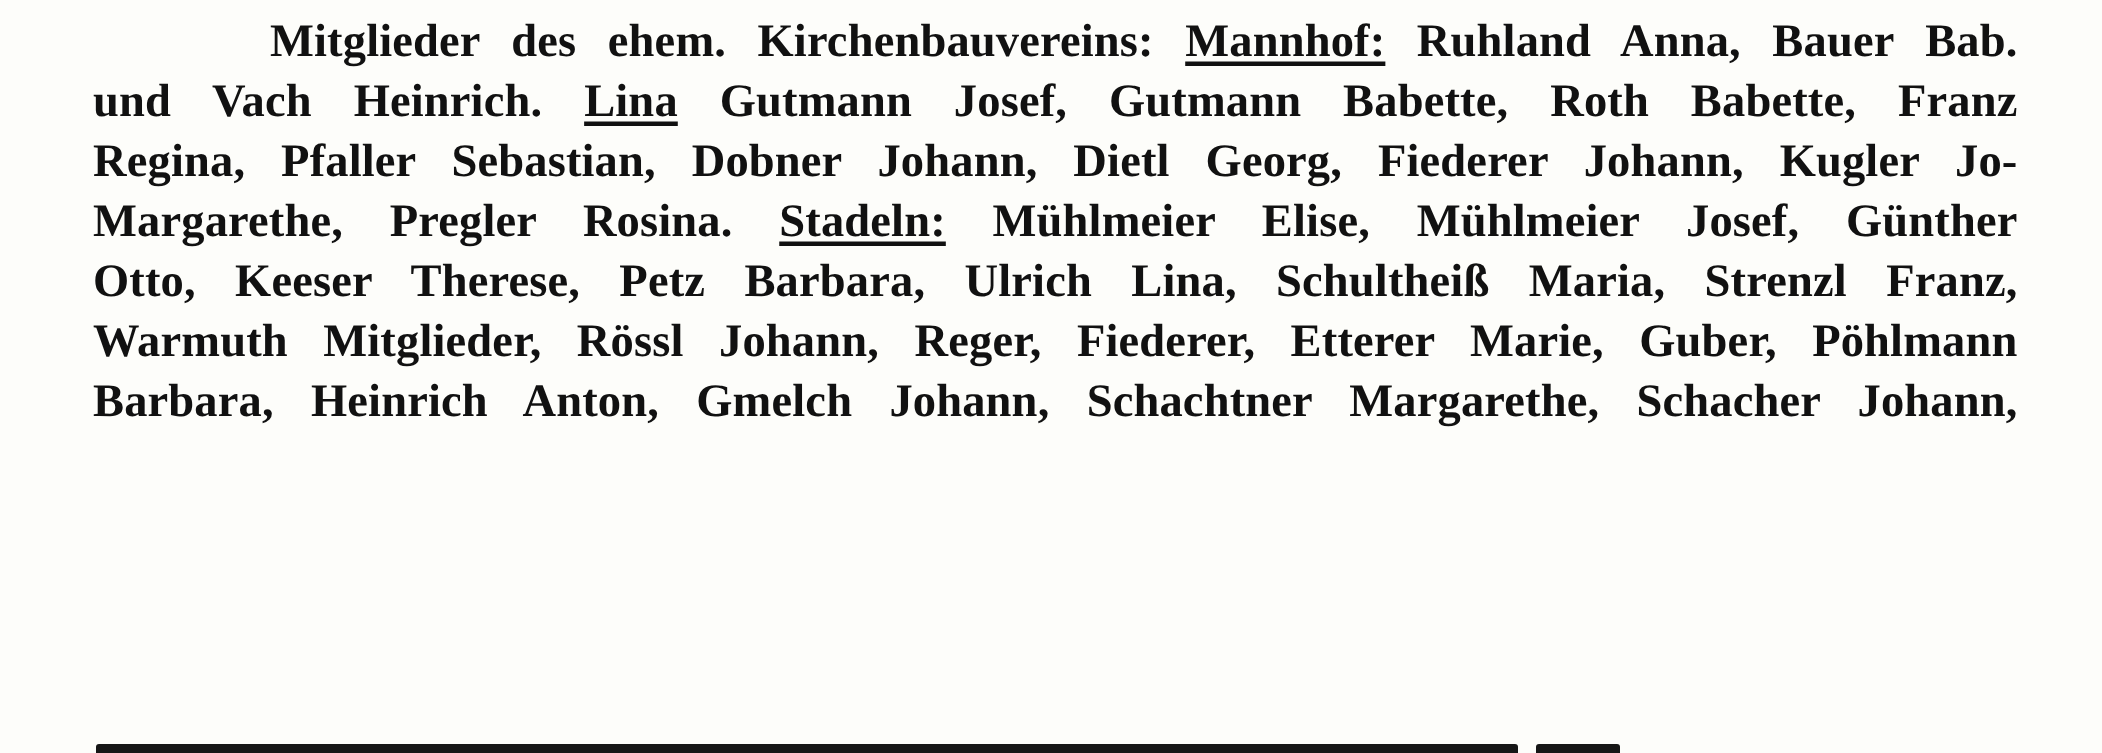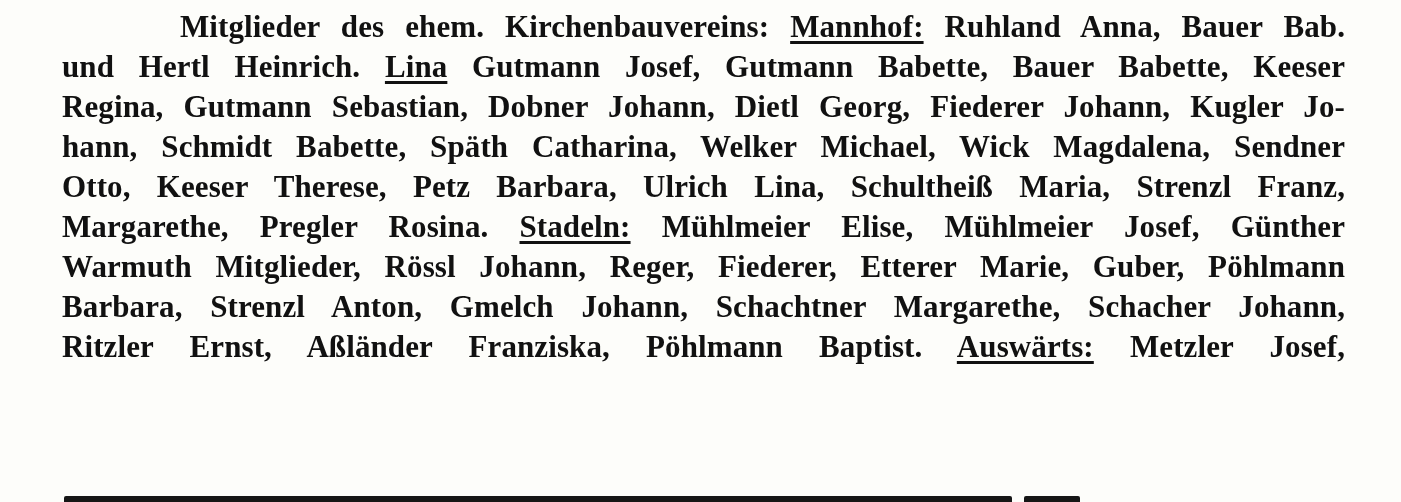--- a/index.html
+++ b/index.html
@@ -55,24 +55,22 @@
   }
   .scan-strip.main { left: 64px;  width: 948px; }
   .scan-strip.tail { left: 1024px; width: 56px; }
 </style>
 </head>
 <body>
 
 <div class="page">
   <div class="text-block" id="text-block">
       <div class="text-line indent"><span class="">Mitglieder des ehem. Kirchenbauvereins: </span><span class="u">Mannhof:</span><span class=""> Ruhland Anna, Bauer Bab.</span></div>
-      <div class="text-line"><span class="">und Hertl Heinrich. </span><span class="u">Lina</span><span class=""> Gutmann Josef, Gutmann Babette, Bauer Babette, Keeser</span></div>
-      <div class="text-line"><span class="">Regina, Gutmann Sebastian, Dobner Johann, Dietl Georg, Fiederer Johann, Kugler Jo-</span></div>
-      <div class="text-line"><span class="">hann, Schmidt Babette, Späth Catharina, Welker Michael, Wick Magdalena, Sendner</span></div>
+      <div class="text-line"><span class="">und Vach Heinrich. </span><span class="u">Lina</span><span class=""> Gutmann Josef, Gutmann Babette, Roth Babette, Franz</span></div>
+      <div class="text-line"><span class="">Regina, Pfaller Sebastian, Dobner Johann, Dietl Georg, Fiederer Johann, Kugler Jo-</span></div>
+      <div class="text-line"><span class="">Margarethe, Pregler Rosina. </span><span class="u">Stadeln:</span><span class=""> Mühlmeier Elise, Mühlmeier Josef, Günther</span></div>
       <div class="text-line"><span class="">Otto, Keeser Therese, Petz Barbara, Ulrich Lina, Schultheiß Maria, Strenzl Franz,</span></div>
-      <div class="text-line"><span class="">Margarethe, Pregler Rosina. </span><span class="u">Stadeln:</span><span class=""> Mühlmeier Elise, Mühlmeier Josef, Günther</span></div>
       <div class="text-line"><span class="">Warmuth Mitglieder, Rössl Johann, Reger, Fiederer, Etterer Marie, Guber, Pöhlmann</span></div>
-      <div class="text-line"><span class="">Barbara, Strenzl Anton, Gmelch Johann, Schachtner Margarethe, Schacher Johann,</span></div>
-      <div class="text-line"><span class="">Ritzler Ernst, Aßländer Franziska, Pöhlmann Baptist. </span><span class="u">Auswärts:</span><span class=""> Metzler Josef,</span></div>
+      <div class="text-line"><span class="">Barbara, Heinrich Anton, Gmelch Johann, Schachtner Margarethe, Schacher Johann,</span></div>
     </div>
   <div class="scan-strip main"></div>
   <div class="scan-strip tail"></div>
 </div>
 
 </body></html>

